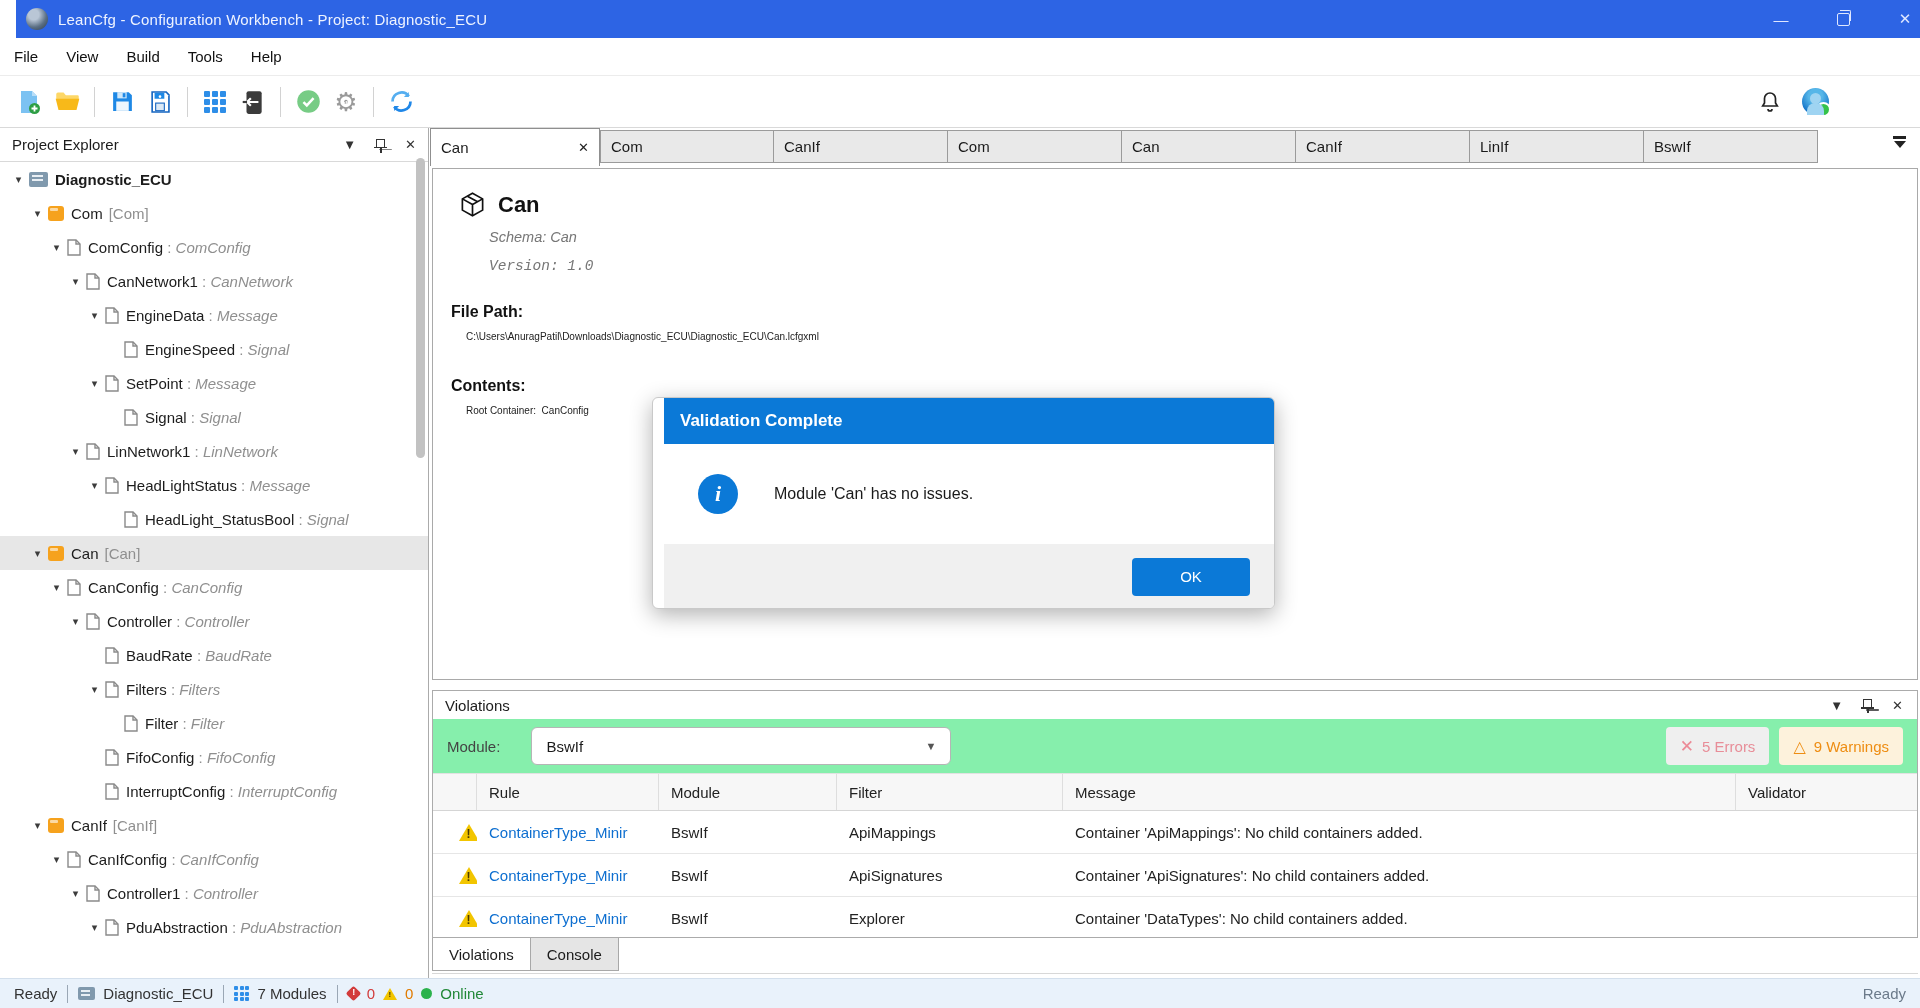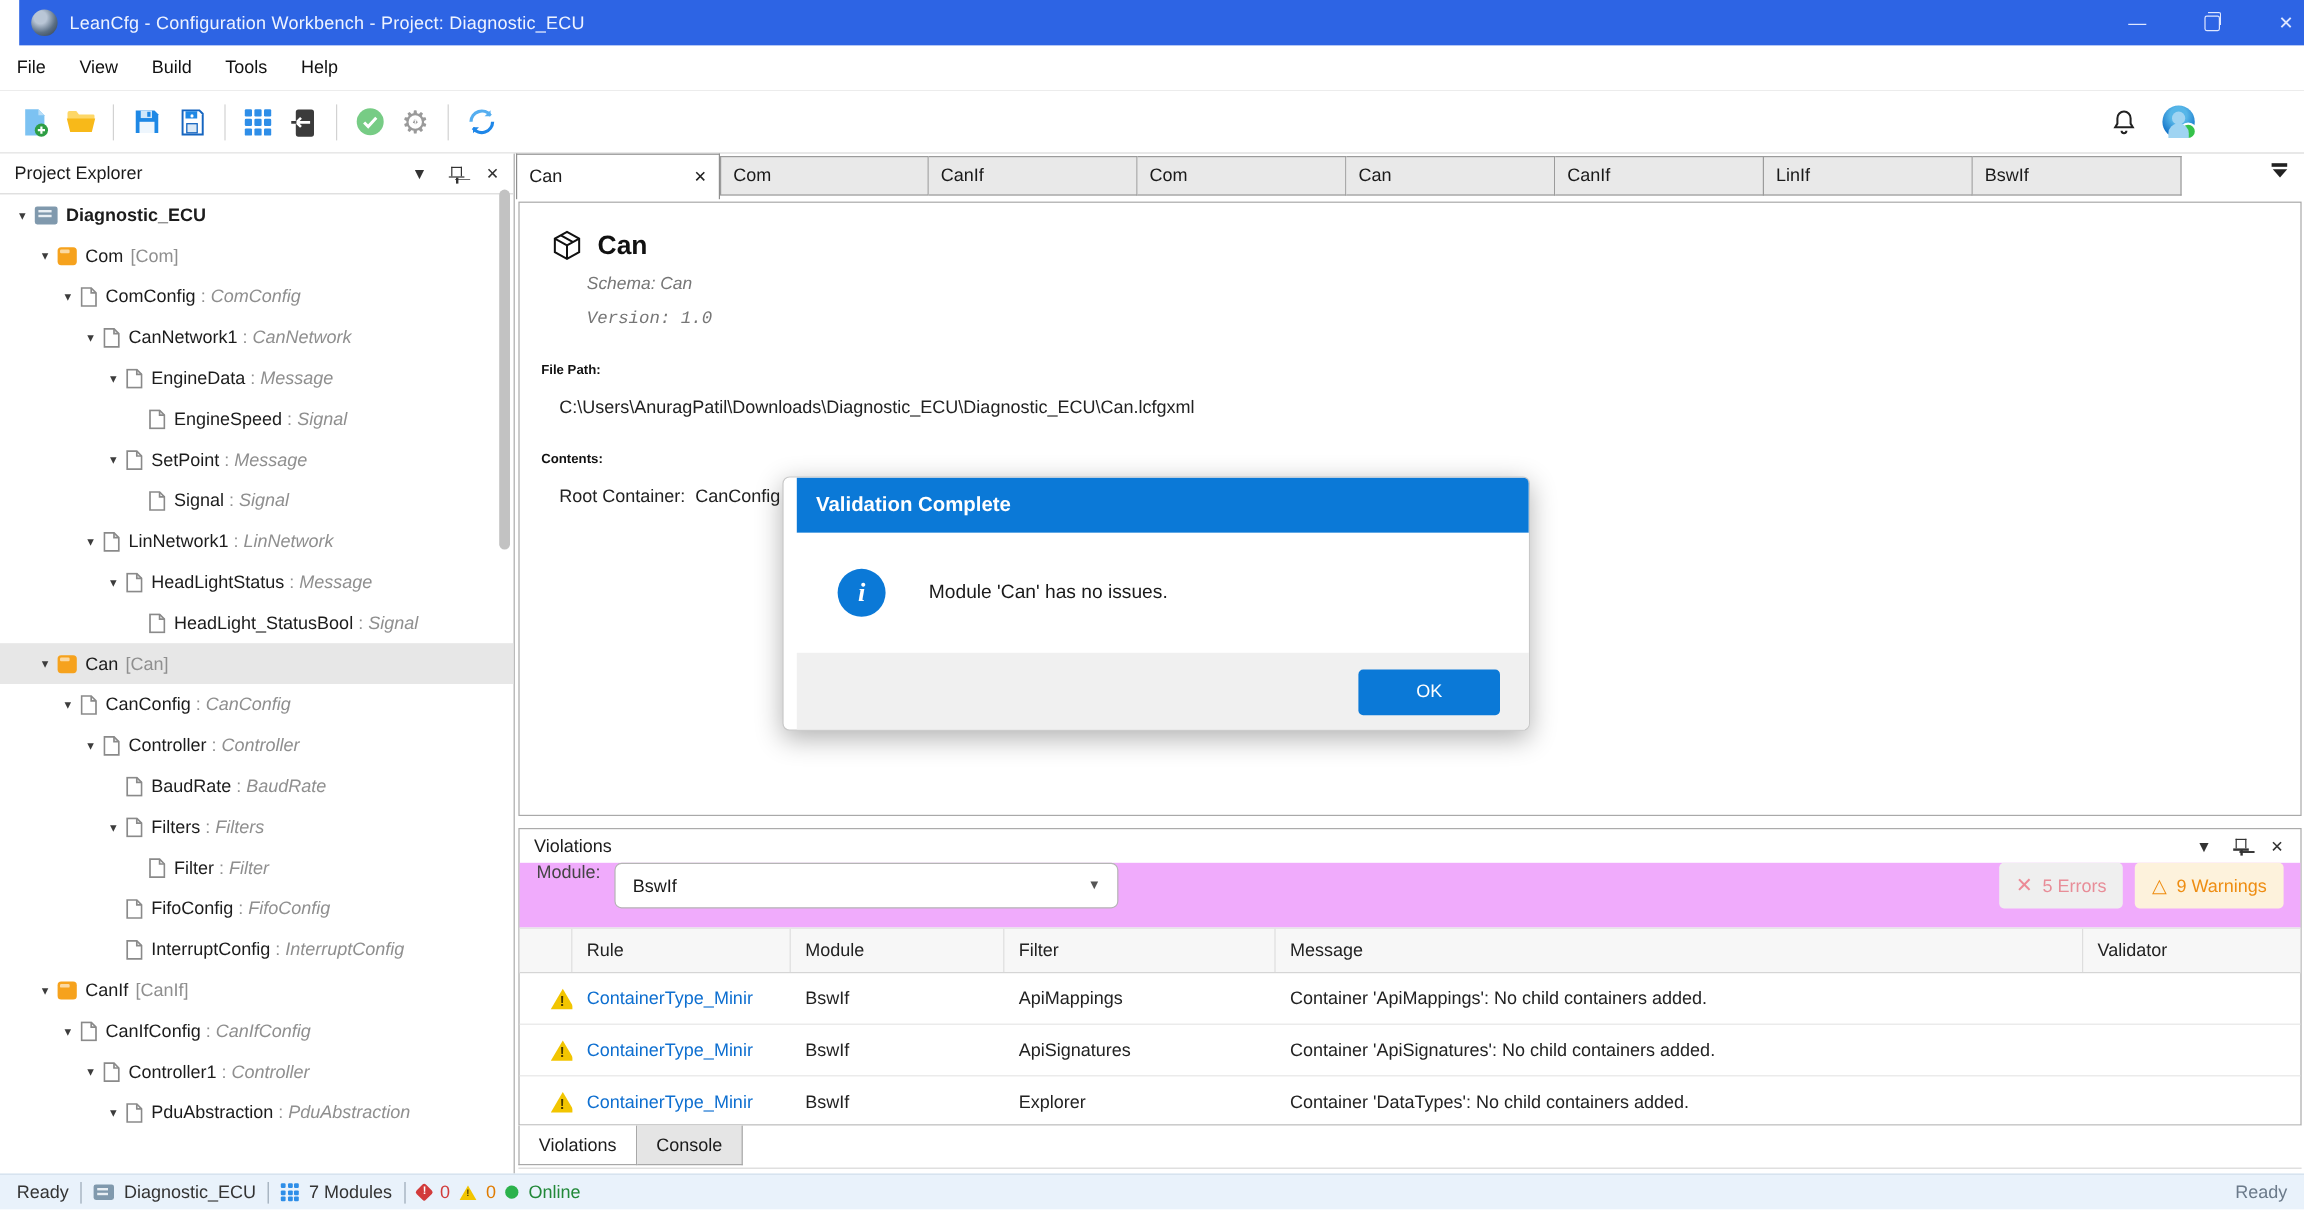--- a/index.html
+++ b/index.html
@@ -86,41 +86,41 @@
   .dtab.inactive.first{border-left:1px solid #9b9b9b;}
   #tab-overflow{margin-left:auto;margin-top:8px;margin-right:14px;display:flex;flex-direction:column;align-items:center;}
   #tab-overflow .bar{width:13px;height:3px;background:#222;margin-bottom:2px;}
   #tab-overflow .tri{width:0;height:0;border-left:6px solid transparent;border-right:6px solid transparent;border-top:7px solid #222;}
 
   
   #editor{left:432px;top:168px;width:1486px;height:512px;background:#fff;border:1px solid #a9a9a9;box-sizing:border-box;}
   #mod-head{position:absolute;left:26px;top:22px;display:flex;align-items:center;gap:12px;}
   #mod-title{font-size:22px;font-weight:bold;color:#111;}
   .schema-line{position:absolute;left:56px;font-size:14.5px;font-style:italic;color:#767676;}
-  .lbl{position:absolute;left:18px;font-size:11px;font-weight:bold;color:#111;text-align:center;}
-  .val{position:absolute;left:33px;font-size:15px;color:#222;}
+  .lbl{position:absolute;left:18px;font-size:16px;font-weight:bold;color:#111;text-align:center;}
+  .val{position:absolute;left:33px;font-size:10px;color:#222;}
 
   
   #dialog{left:652px;top:397px;width:623px;height:212px;background:#fff;border-radius:6px;z-index:50;
      box-shadow:0 6px 22px rgba(0,0,0,.3);overflow:hidden;border:1px solid #c9c9c9;box-sizing:border-box;padding-left:11px;}
   #dialog-header{height:46px;background:#0b79d7;display:flex;align-items:center;padding-left:16px;}
   #dialog-title{color:#fff;font-size:17px;font-weight:bold;}
   #dialog-body{height:100px;display:flex;align-items:center;background:#fff;}
   .info-circle{width:40px;height:40px;border-radius:50%;background:#0b79d7;margin:0 36px 0 34px;
      display:flex;align-items:center;justify-content:center;color:#fff;
      font-family:"Liberation Serif","DejaVu Serif",serif;font-style:italic;font-weight:bold;font-size:22px;}
   #dialog-msg{font-size:16px;color:#1a1a1a;}
   #dialog-footer{height:65px;background:#f0f0f0;display:flex;align-items:center;justify-content:flex-end;padding-right:24px;box-sizing:border-box;}
   #ok-btn{width:118px;height:38px;background:#0b79d7;color:#fff;font-size:15px;border:none;border-radius:4px;
      display:flex;align-items:center;justify-content:center;}
 
   
   #violations{left:432px;top:690px;width:1486px;height:248px;background:#fff;border:1px solid #ababab;box-sizing:border-box;}
   #vio-header{height:28px;display:flex;align-items:center;padding:0 14px 0 12px;box-sizing:border-box;}
-  #vio-toolbar{height:54px;background:#f0abfc;display:flex;align-items:flex-start;padding:0 14px;box-sizing:border-box;}
+  #vio-toolbar{height:54px;background:#86efac;display:flex;align-items:center;padding:0 14px;box-sizing:border-box;gap:19px;}
   #module-label{font-size:15px;color:#444;margin-right:12px;}
   #module-select{width:420px;height:38px;background:#fff;border:1px solid #b5b5b5;border-radius:6px;
      display:flex;align-items:center;padding:0 14px;box-sizing:border-box;font-size:15px;color:#1a1a1a;}
   #module-select .caret{margin-left:auto;font-size:11px;color:#555;}
   .badges{margin-left:auto;display:flex;gap:10px;}
   .badge{border-radius:4px;padding:0 14px;height:38px;display:flex;align-items:center;gap:8px;font-size:15px;}
   .badge.err{background:#efefef;color:#e88d98;}
   .badge.err .x{font-weight:bold;font-size:17px;color:#ec8a96;}
   .badge.warn{background:#fdf2dc;color:#ee8d12;}
   .badge.warn .w{font-size:16px;}

